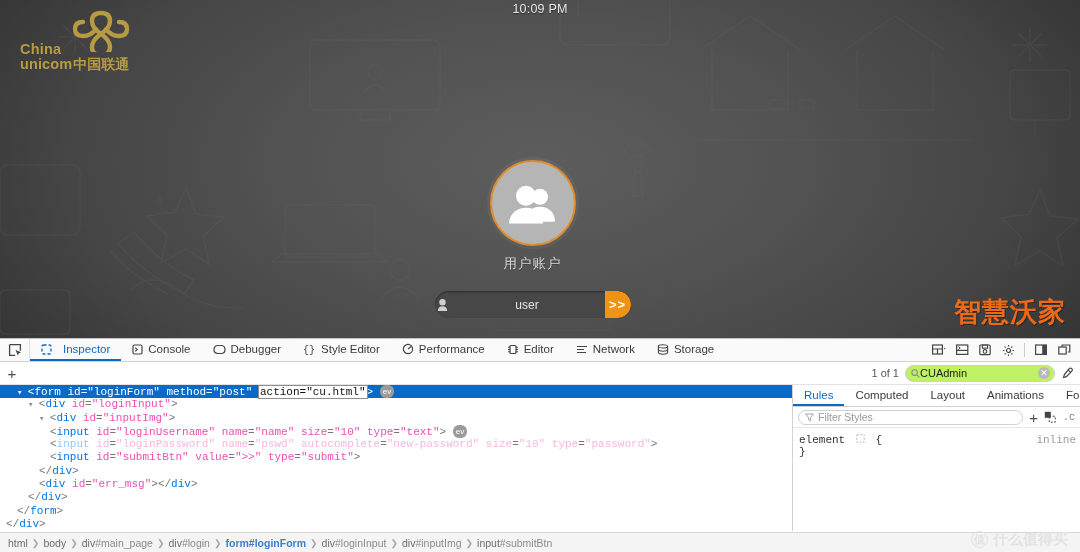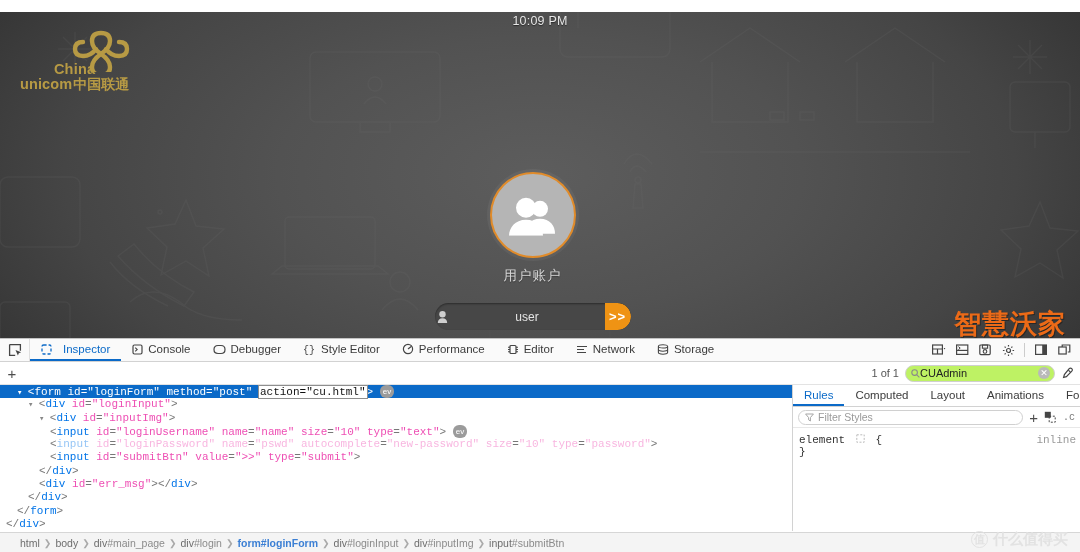--- a/index.html
+++ b/index.html
@@ -8,32 +8,31 @@
     font-family: "Liberation Sans", sans-serif;
     background: #fff;
   }
 
   
   #page {
     position: absolute; left: 0; top: 0; width: 1080px; height: 338px;
     background:
       radial-gradient(ellipse 820px 430px at 50% 48%, #5d5d5d 0%, #525252 32%, #454545 58%, #333333 80%, #2b2b2b 100%);
     overflow: hidden;
-    margin-top: 12px;
   }
   #clock {
     position: absolute; top: 2px; left: 0; width: 100%;
     text-align: center; color: #e8e8e8; font-size: 12.5px;
     letter-spacing: .2px; text-shadow: 0 1px 1px rgba(0,0,0,.5);
   }
   
   #wallpaper { position: absolute; inset: 0; opacity: .30; }
 
   
-  #logo { position: absolute; left: 12px; top: 16px; width: 160px; height: 68px; text-align: center; }
+  #logo { position: absolute; left: 12px; top: 8px; width: 160px; height: 68px; }
   #logo .knot { position:absolute; left: 58px; top: 0px; }
   #logo .txt {
     position: absolute; left: 8px; top: 34px;
     color: #b79a44; line-height: 1.02; font-weight: bold;
   }
   #logo .txt .l1 { font-size: 14.5px; letter-spacing: .2px; display:block; }
   #logo .l2row { display: flex; align-items: flex-end; gap: 1px; }
   #logo .l2row .en { font-size: 14.5px; letter-spacing: .1px; }
   #logo .l2row .cn { font-size: 14px; letter-spacing: 0px; }
 
@@ -152,21 +151,21 @@
     flex: 1; height: 15px; border: 1px solid #d0d0d0; border-radius: 8px;
     display:flex; align-items:center; gap:4px; padding: 0 6px; color:#9a9a9a; font-size: 10.5px;
   }
   #rules-content { padding: 6px 0 0 6px; font-family: "Liberation Mono", monospace; font-size: 11px; color: #333; position:relative; }
   #rules-content .inline-note { position: absolute; right: 4px; top: 6px; color:#9a9a9a; }
 
   
   #crumbs {
     position: absolute; left:0; bottom:0; width: 100%; height: 20px;
     background: #f4f4f4; border-top: 1px solid #d6d6d6;
-    display: flex; align-items: center; gap: 4px; padding-left: 20px;
+    display: flex; align-items: center; gap: 4px; padding-left: 8px;
     font-size: 10.5px; color: #6d6d6d; margin-top: 16px;
   }
   .crumb { cursor: pointer; white-space: nowrap; }
   .crumb .id { color: #8b8b8b; }
   .crumb.active, .crumb.active .id { color: #3b7fd4; font-weight: bold; }
   .crumb-sep { color: #a9a9a9; font-size: 9px; }
   #wm-gray {
     position: absolute; right: 12px; bottom: 3px; display:flex; align-items:center; gap:5px;
     color: #e2e2e2; font-size: 15px; font-weight: bold; pointer-events:none;
   }

